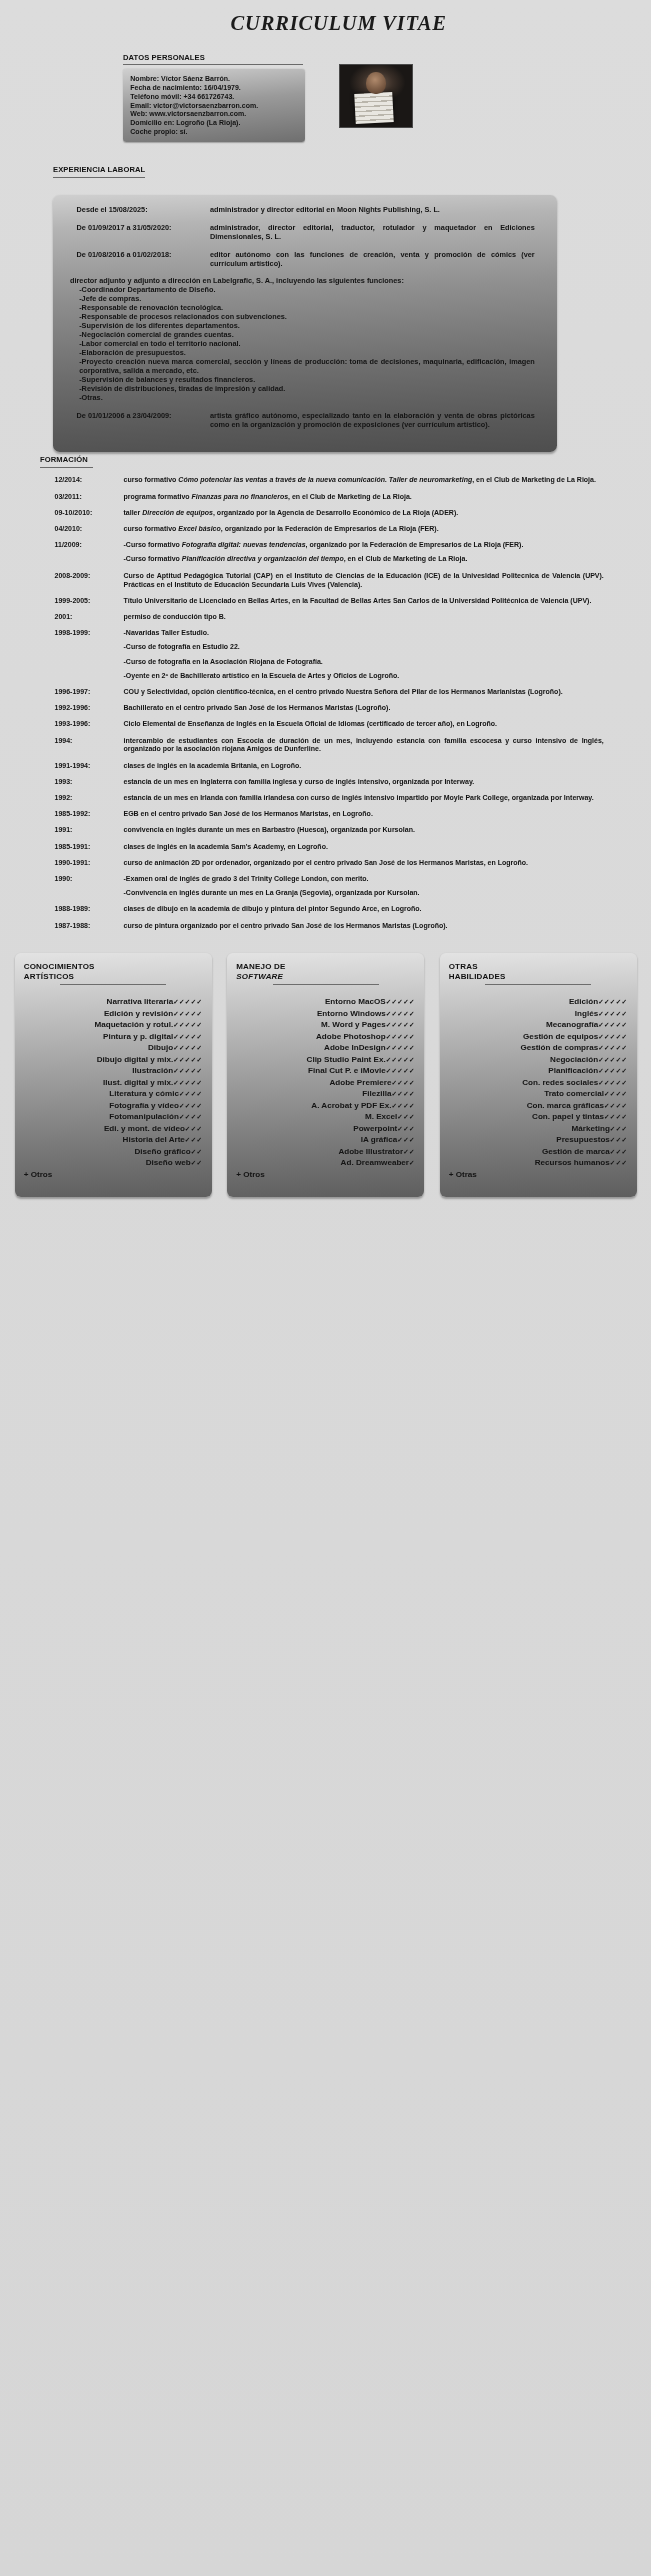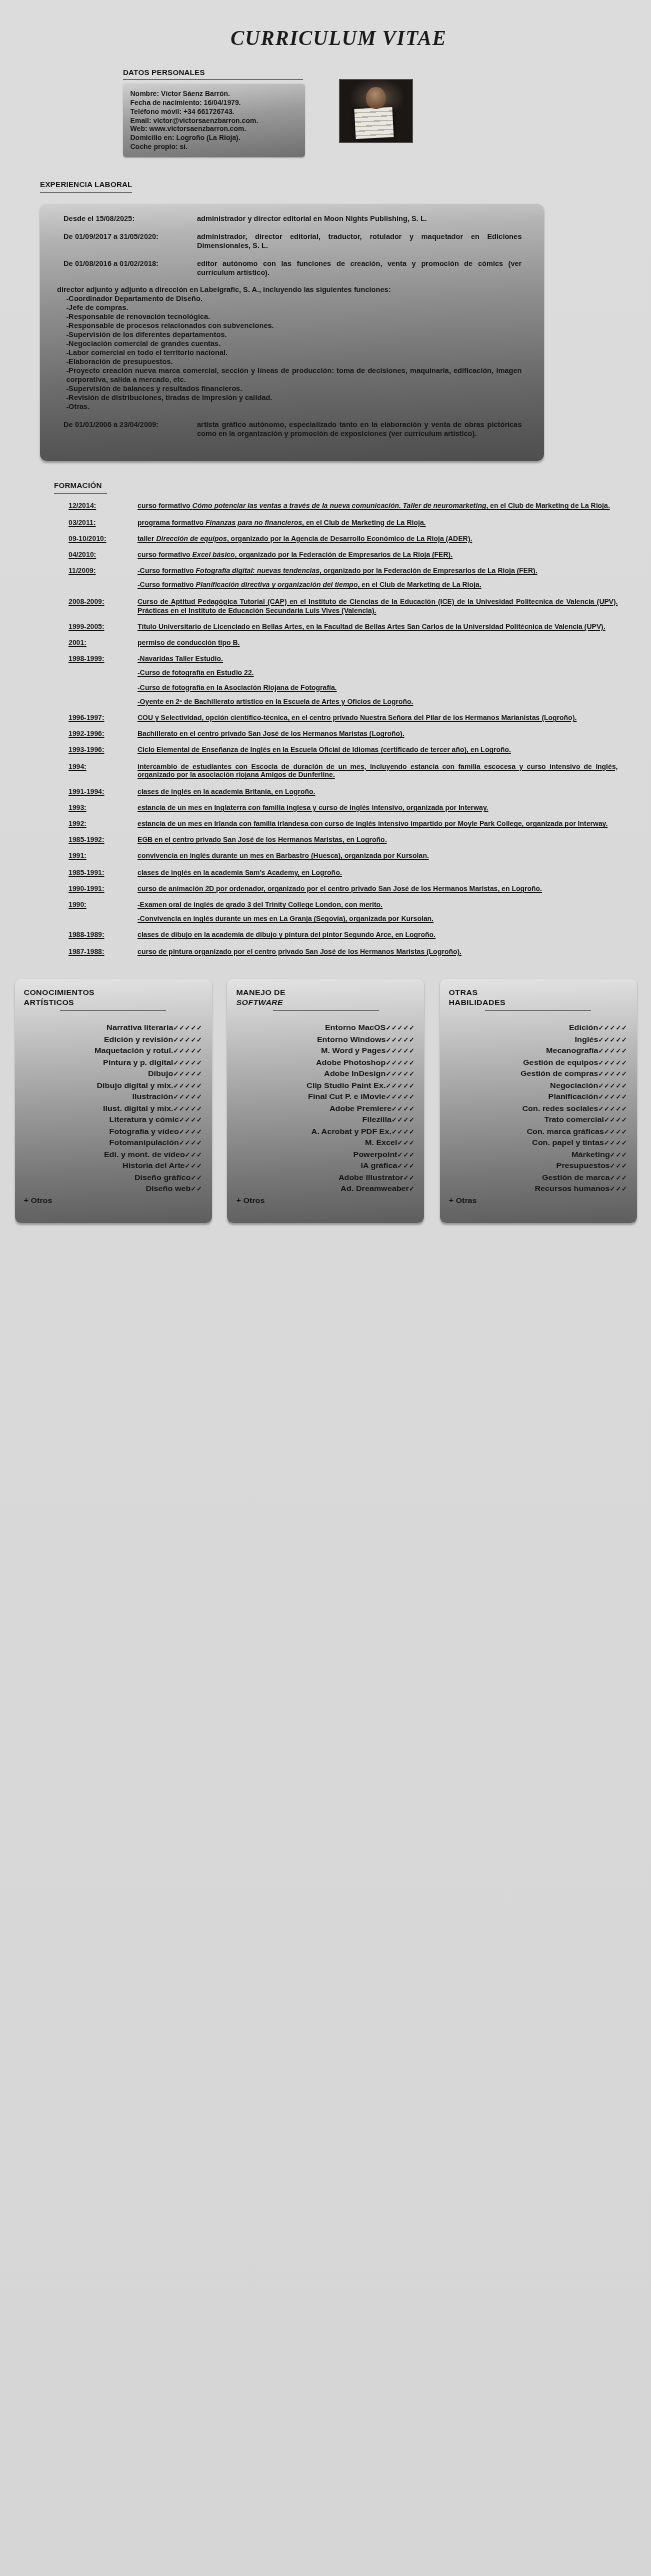--- a/index.html
+++ b/index.html
@@ -20,21 +20,21 @@
   }
   
   .hdr-title {
     text-align: center;
     font-family: "Liberation Serif", serif;
     font-style: italic;
     font-weight: bold;
     font-size: 20.5px;
     letter-spacing: 0.8px;
     color: #1b1b1b;
-    padding-top: 27px;
+    padding-top: 12px;
     padding-left: 26.4px;
   }
   
   .personal-wrap {
     margin-top: 14.5px;
     padding-left: 123px;
     display: flex;
     align-items: flex-start;
     gap: 18px;
   }
@@ -79,23 +79,23 @@
     background: repeating-linear-gradient(180deg,#e8e6e0 0 3.3px,#b9b5ab 3.3px 4.6px);
     transform: rotate(-3deg);
     box-shadow: 0 0 4px rgba(0,0,0,.6);
   }
   .photo .head {
     position:absolute; left:26.4px; top:6.6px; width:20px; height:22.5px;
     border-radius: 50% 50% 45% 45%;
     background: radial-gradient(circle at 45% 35%, #b08a6c, #6d4f3a 70%, #3a2a1e 100%);
   }
   
-  .exp-section { margin-top: 20px; padding-left: 40px; }
+  .exp-section { margin-top: 20px; padding-left: 53px; }
   .exp-box {
-    margin-top: 11px;
+    margin-top: 17px;
     width: 504px;
     border-radius: 6.6px;
     padding: 10.6px 17px 14.5px 17px;
     background: linear-gradient(178deg,#cfcfcf 0%, #b4b4b4 12%, #8f8f8f 38%, #6e6e6e 66%, #585858 88%, #4e4e4e 100%);
     box-shadow: 0 1.3px 2px rgba(0,0,0,.3);
   }
   .exp-row { display:flex; margin-bottom: 8.6px; }
   .exp-date {
     width: 140px; flex: 0 0 140px;
     font-size: 7.3px; font-weight: bold; line-height: 9px;
@@ -104,21 +104,21 @@
   }
   .exp-desc {
     flex: 1;
     font-size: 7.3px; font-weight: bold; line-height: 9px;
     color: #141414;
     text-align: justify;
     padding-right: 5.3px;
   }
   .exp-desc .sub { display:block; padding-left: 9.2px; }
   
-  .form-section { margin-top: 17px; padding-left: 54px; text-decoration: underline; }
+  .form-section { padding-left: 40px; }
   .form-list { margin-top: 9.2px; width: 573px; padding-left: 14.5px; }
   .f-row { display:flex; margin-bottom: 7.3px; }
   .f-date {
     width: 69px; flex: 0 0 69px;
     font-size: 7px; font-weight: bold; line-height: 8.9px; color:#121212;
   }
   .f-desc {
     flex: 1; font-size: 7px; line-height: 8.9px; color:#121212;
     text-align: justify; font-weight: 600;
     padding-right: 9.2px;

